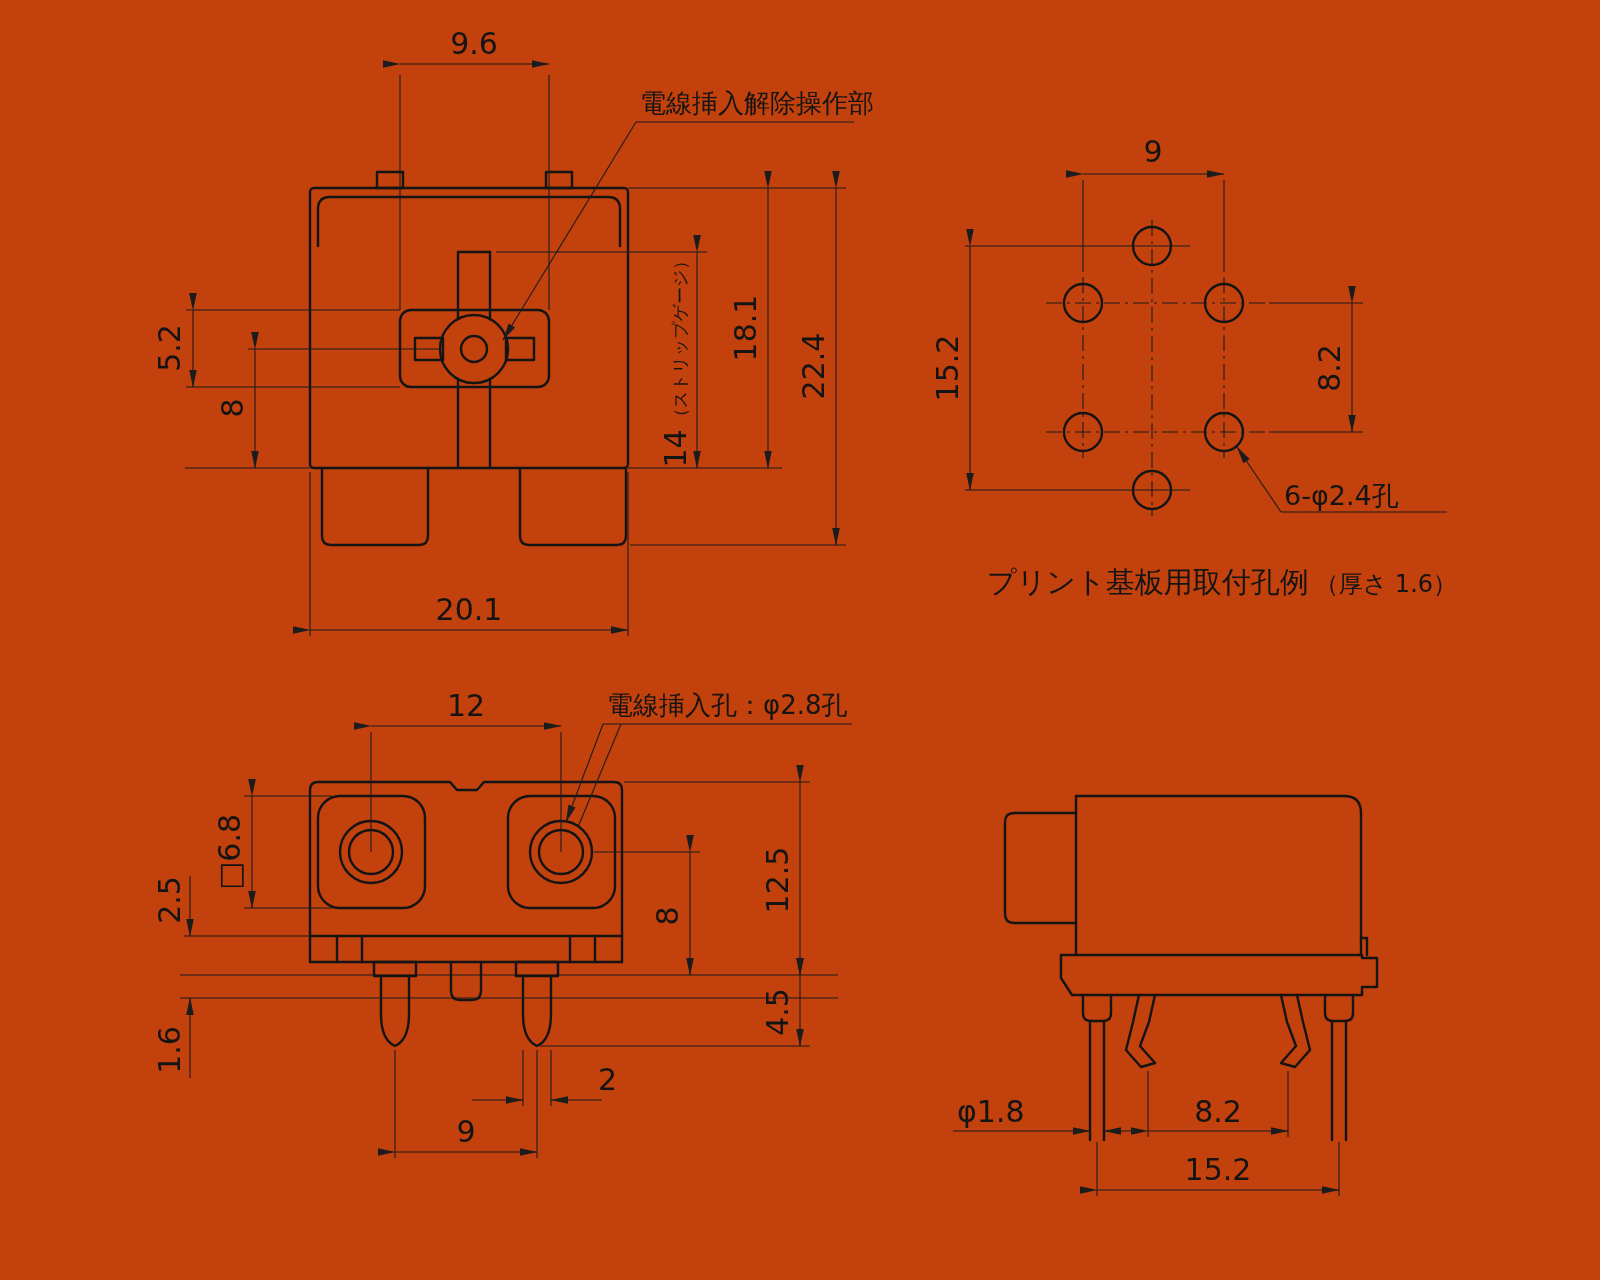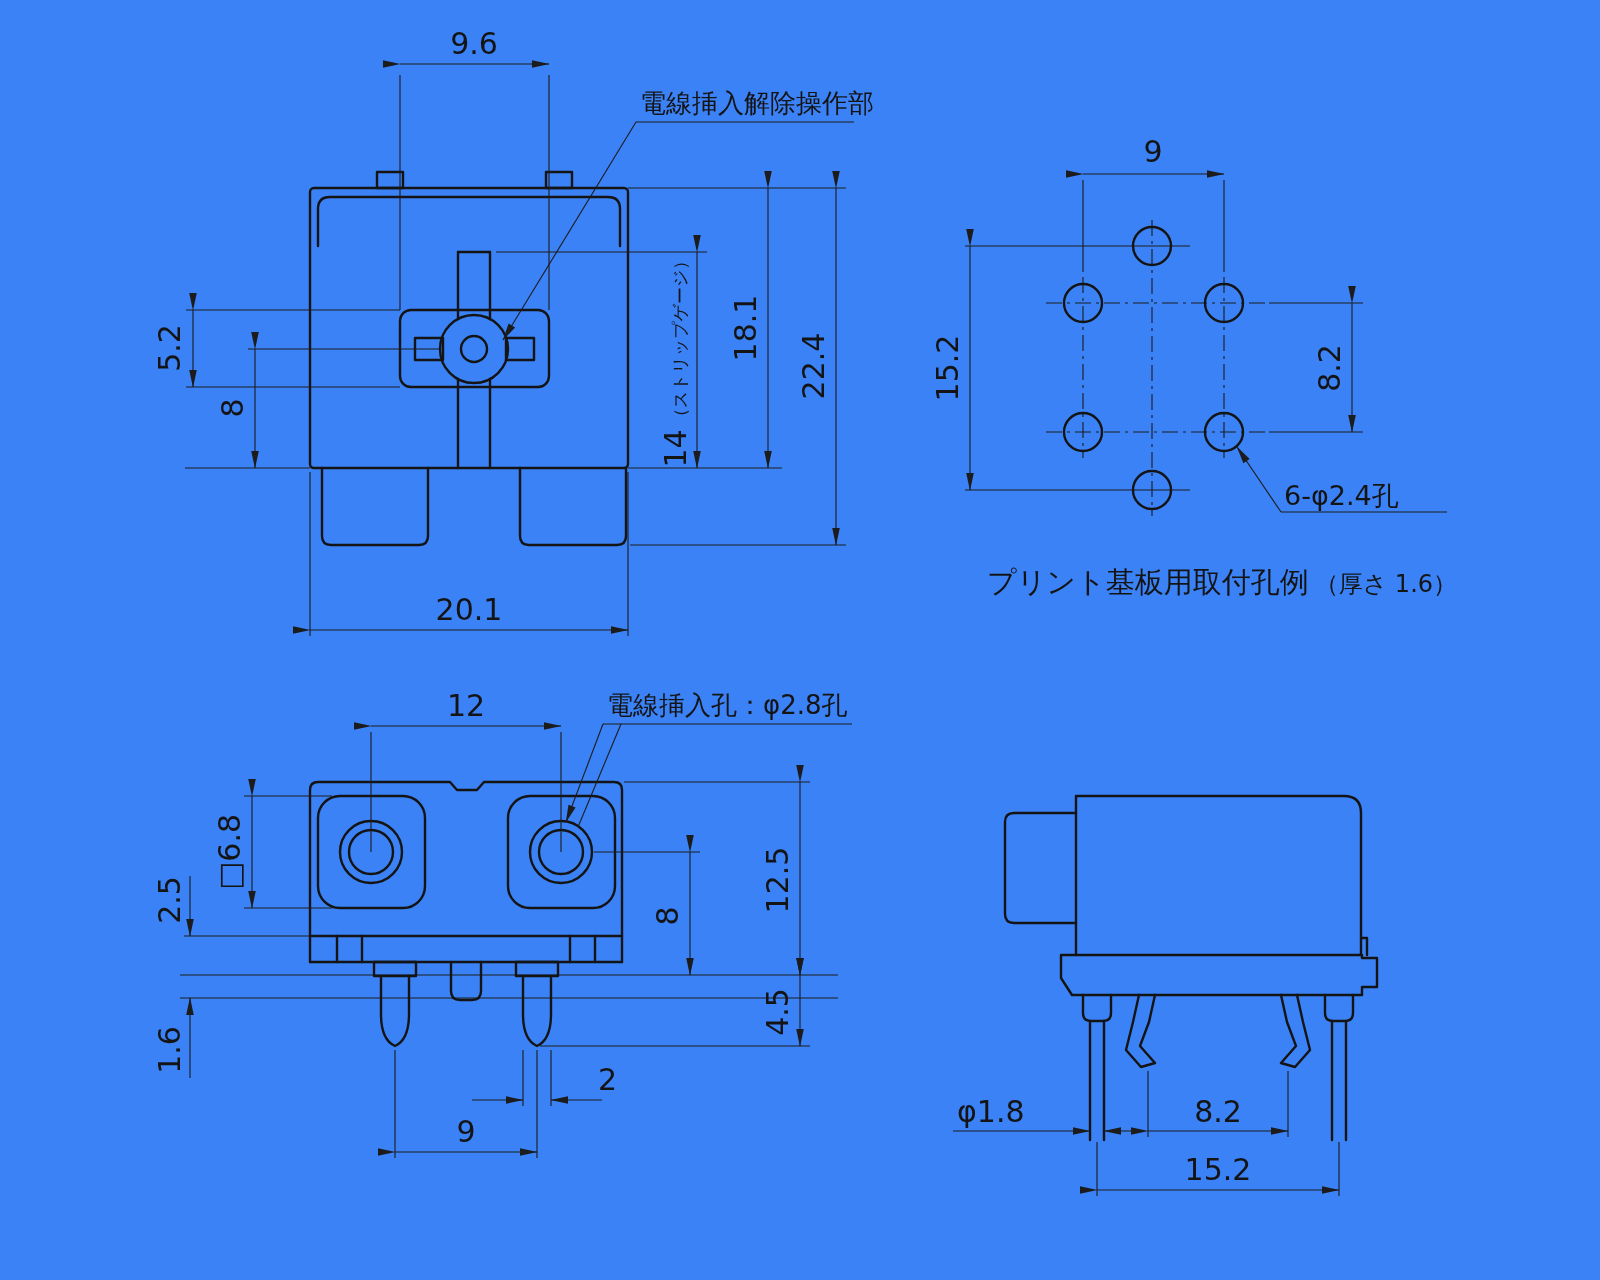--- a/index.html
+++ b/index.html
@@ -1,16 +1,16 @@
 <!DOCTYPE html>
 <html><head>
 <meta charset="utf-8">
 <style>
   html,body{margin:0;padding:0;background:#ffffff;}
-  .canvas{width:1600px;height:1280px;position:relative;background:#3b82f6;overflow:hidden;
+  .canvas{width:1600px;height:1280px;position:relative;background:#c2410c;overflow:hidden;
           font-family:"DejaVu Sans","Liberation Sans",sans-serif;}
   svg{display:block;}
   
   .obj{fill:none;stroke:#141414;stroke-width:2.4;stroke-linecap:round;stroke-linejoin:round;}
   
   .thin{fill:none;stroke:#1c1c1c;stroke-width:1.1;stroke-linecap:butt;}
   
   .cl{fill:none;stroke:#1c1c1c;stroke-width:1.1;stroke-dasharray:16 5 3 5;}
   text{fill:#141414;font-family:"DejaVu Sans","Liberation Sans",sans-serif;}
   .dim{font-size:30px;}

